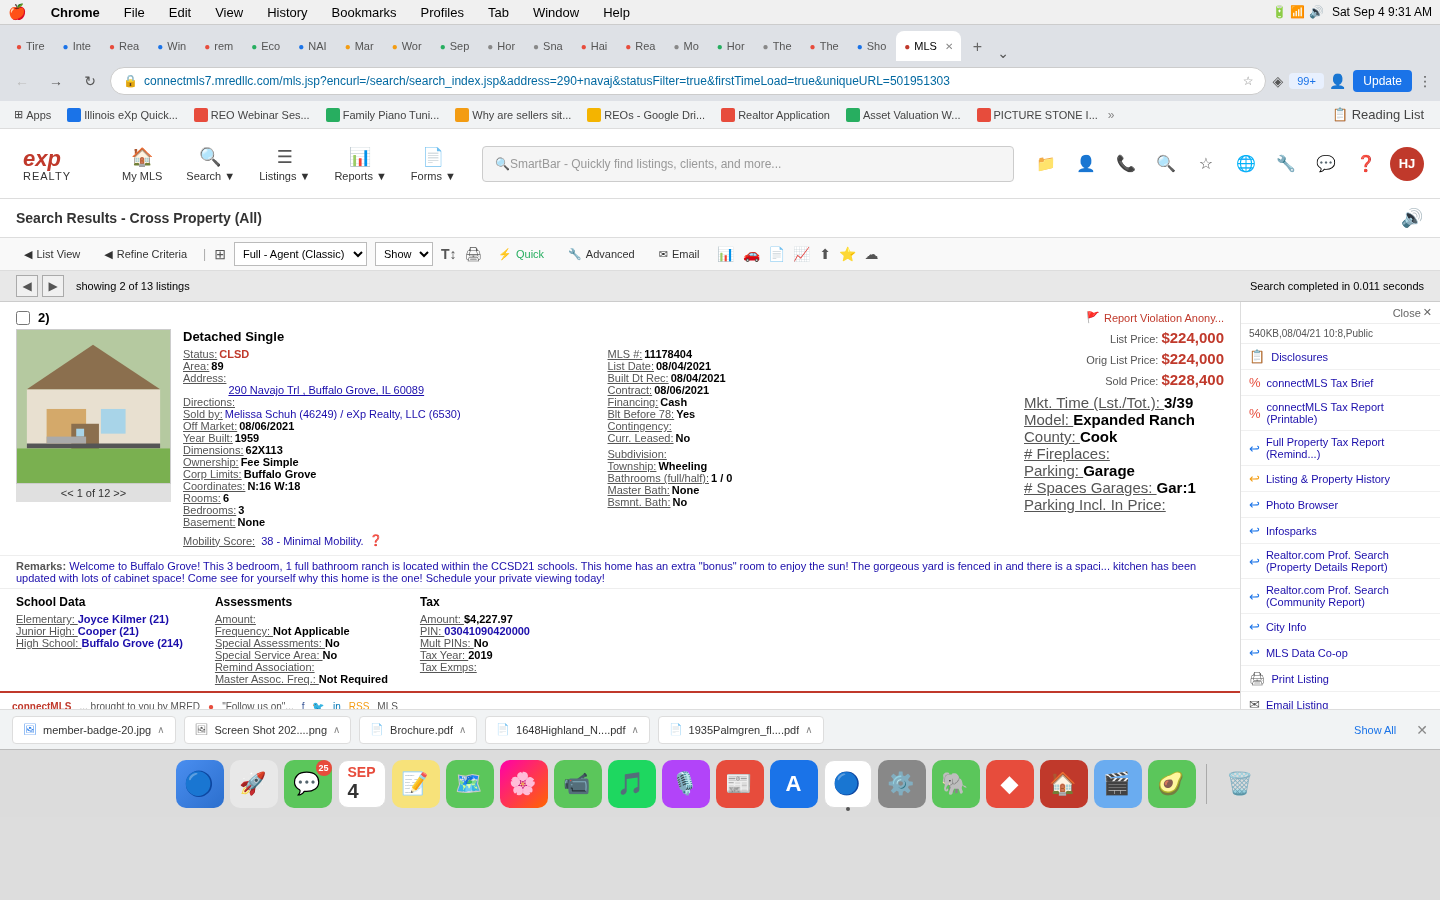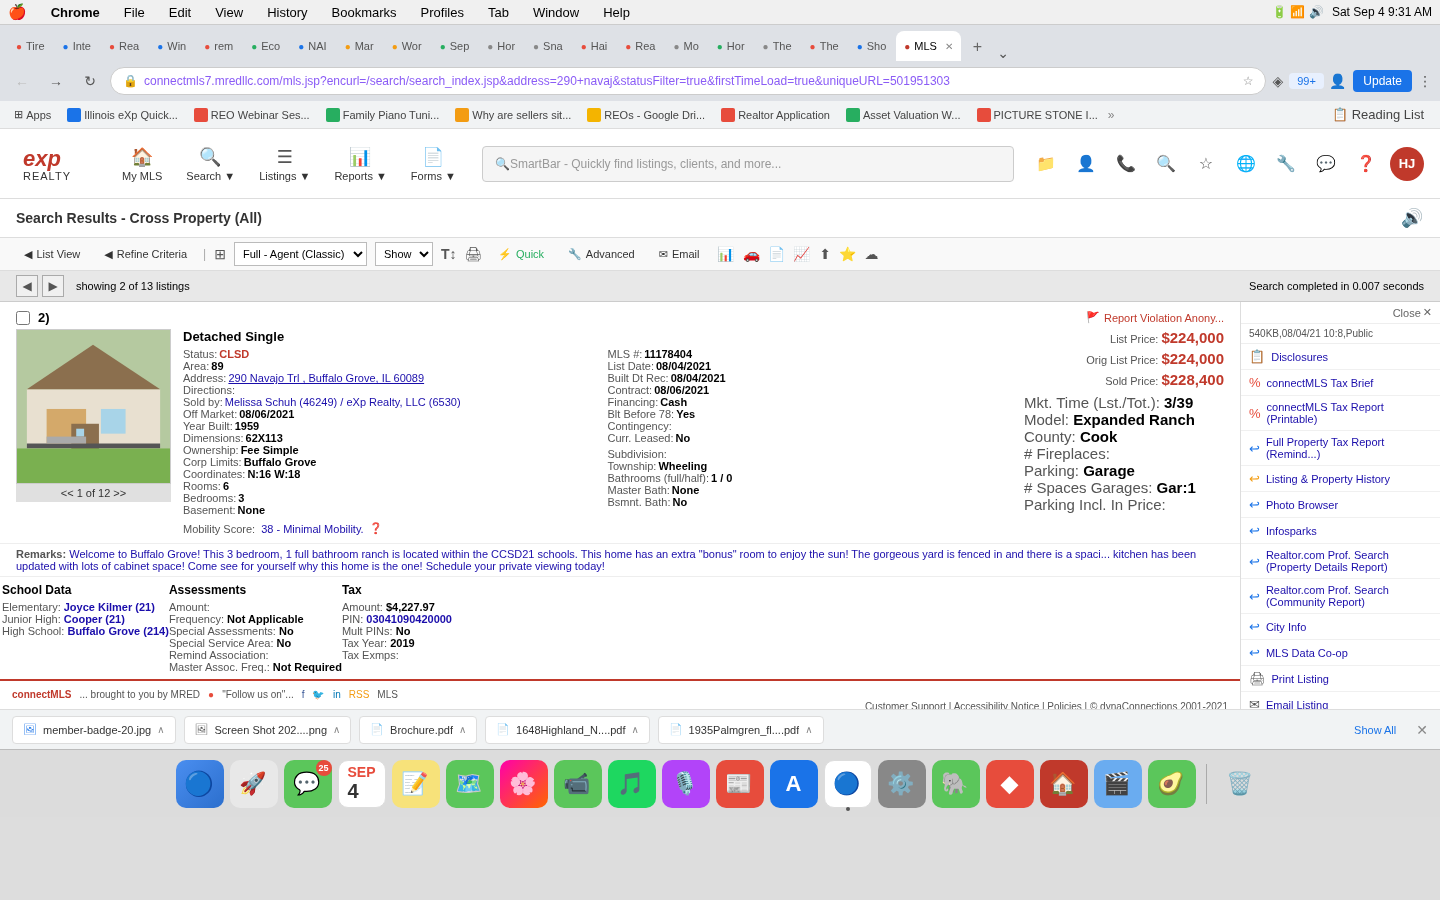--- a/index.html
+++ b/index.html
@@ -81,21 +81,21 @@
       background: #fff;
       border-radius: 14px;
       display: flex;
       align-items: center;
       padding: 0 12px;
       font-size: 12px;
       color: #333;
       border: 1px solid #ccc;
       gap: 6px;
     }
-    .address-text { flex: 1; font-size: 12px; color: #8b5cf6; overflow: hidden; white-space: nowrap; text-overflow: ellipsis; }
+    .address-text { flex: 1; font-size: 12px; color: #0369a1; overflow: hidden; white-space: nowrap; text-overflow: ellipsis; }
     .address-icons { display: flex; gap: 4px; align-items: center; }
     .update-btn {
       background: #1a73e8;
       color: white;
       border: none;
       border-radius: 4px;
       padding: 4px 10px;
       font-size: 12px;
       cursor: pointer;
     }
@@ -322,23 +322,23 @@
       padding: 3px;
       background: #e0e0e0;
       cursor: pointer;
     }
 
     .listing-details-col {
       flex: 1;
       font-size: 11px;
     }
     .listing-type { font-weight: 700; font-size: 13px; margin-bottom: 4px; }
-    .detail-label { color: #555; white-space: nowrap; }
+    .detail-label { color: #555; white-space: nowrap; text-decoration: underline; }
     .detail-value { font-weight: 600; }
-    .detail-link { color: #1a0dab; text-decoration: underline; cursor: pointer; }
+    .detail-link { color: #1a0dab; text-decoration: underline; cursor: pointer; margin-top: 12px; }
     .detail-item { display: flex; gap: 2px; font-size: 11px; }
 
     .listing-right-col {
       width: 200px;
       flex-shrink: 0;
       font-size: 11px;
     }
     .price-section { text-align: right; margin-bottom: 4px; }
     .price-label { color: #555; }
     .price-value { color: #c0392b; font-weight: 700; font-size: 15px; }
@@ -346,21 +346,22 @@
     .remarks-section {
       padding: 4px 16px;
       font-size: 11px;
       color: #1a0dab;
       border-top: 1px solid #eee;
     }
     .remarks-label { color: #555; font-weight: 600; }
 
     .school-data-section {
       display: flex;
-      padding: 6px 2px;
+      gap: 32px;
+      padding: 6px 16px;
       border-top: 1px solid #eee;
       font-size: 11px;
     }
     .data-section-title { font-weight: 700; font-size: 12px; margin-bottom: 4px; }
 
     
     .right-panel {
       width: 200px;
       border-left: 1px solid #ddd;
       background: #fff;
@@ -705,21 +706,21 @@
       <span class="toolbar-icon">☁</span>
     </div>
   </div>
 
   <div class="pagination-bar">
     <div class="pag-nav">
       <div class="pag-btn">◀</div>
       <div class="pag-btn">▶</div>
       <span style="margin-left:8px;">showing 2 of 13 listings</span>
     </div>
-    <span>Search completed in 0.007 seconds</span>
+    <span>Search completed in 0.011 seconds</span>
   </div>
 
   <div class="listing-main">
 
     <div class="listing-content">
 
       <div class="listing-card">
         <div class="listing-top-row">
           <input type="checkbox" class="listing-checkbox" style="">
           <span class="listing-number">2)</span>

